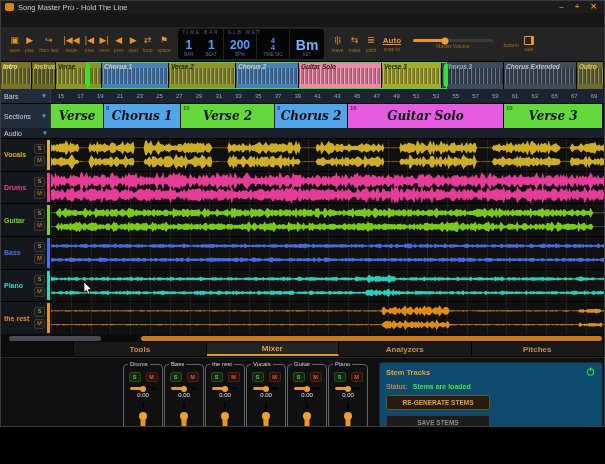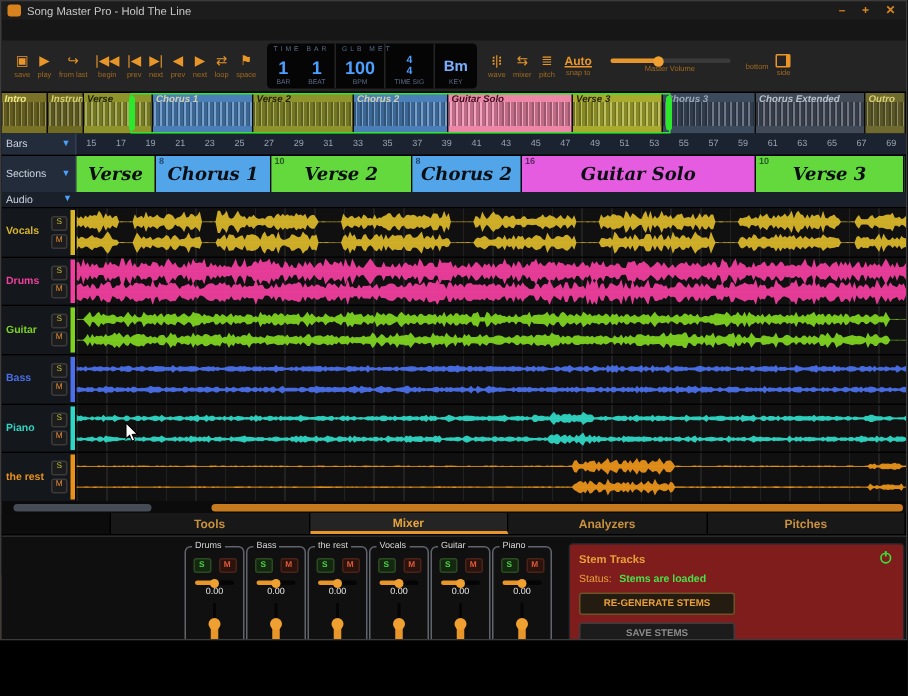--- a/index.html
+++ b/index.html
@@ -23,21 +23,21 @@
   .tico{color:#e8962a;font-size:9px;line-height:11px;white-space:nowrap;}
   .tlab{color:#a06a20;font-size:5px;margin-top:1px;white-space:nowrap;}
   .display{display:flex;background:#050505;border-radius:3px;height:30px;margin:0 5px;align-items:stretch;flex:none;}
   .dgroup{display:flex;position:relative;border-right:1px solid #242424;}
   .dgroup:last-child{border-right:none;}
   .dtop{position:absolute;top:1px;left:4px;right:2px;font-size:4.5px;color:#5a6a85;letter-spacing:2px;white-space:nowrap;}
   .dcell{display:flex;flex-direction:column;align-items:center;justify-content:flex-end;padding:0 6px 2px;}
   .dval{font-size:12px;color:#4da0ff;font-weight:bold;line-height:12px;}
   .dlab{font-size:4.5px;color:#5a6a85;margin-top:1px;white-space:nowrap;}
   .tsig .dval{font-size:7px;line-height:7px;}
-  .keycell .dval{font-size:10px;color:#7ab0ff;}
+  .keycell .dval{font-size:14px;color:#7ab0ff;}
   .snapbox{display:flex;flex-direction:column;align-items:center;margin:0 4px;flex:none;}
   .snapval{color:#e8962a;font-size:8px;font-weight:bold;text-decoration:underline;}
   .mvol{display:flex;flex-direction:column;align-items:center;width:88px;margin:0 4px;flex:none;}
   .mtrack{position:relative;width:80px;height:3px;background:#3a3a3a;border-radius:2px;}
   .mfill{position:absolute;left:0;top:0;bottom:0;width:40%;background:#e8962a;border-radius:2px;}
   .mknob{position:absolute;left:40%;top:50%;transform:translate(-50%,-50%);width:7px;height:7px;border-radius:50%;background:#f0a030;}
   .ico-panel{width:10px;height:9px;border:1px solid #e8962a;border-radius:1px;box-sizing:border-box;}
   .ico-panel.bottom{border-bottom-width:3px;}
   .ico-panel.side{border-right-width:3px;}
 
@@ -104,21 +104,21 @@
   .pan{margin-top:5px;width:26px;height:3px;background:#050505;border-radius:2px;position:relative;}
   .pan .fill{position:absolute;left:0;top:0;bottom:0;width:50%;background:#e8962a;border-radius:2px;}
   .pan .knob{position:absolute;left:50%;top:50%;transform:translate(-50%,-50%);width:6px;height:6px;border-radius:50%;background:#f0a030;}
   .pval{font-size:6px;color:#e8e8e8;margin-top:2px;}
   .vsl{position:relative;width:100%;flex:1;margin-top:1px;}
   .vsl .vtrack{position:absolute;left:50%;top:3px;bottom:1px;width:2px;background:#050505;transform:translateX(-50%);}
   .vsl .vfill{position:absolute;left:50%;top:36%;bottom:1px;width:5px;background:#e8962a;transform:translateX(-50%);border-radius:2px;}
   .vsl .vknob{position:absolute;left:50%;top:36%;transform:translate(-50%,-50%);width:8px;height:8px;border-radius:50%;background:#f0a030;}
   .vval{font-size:6px;color:#e8e8e8;margin:1px 0 3px;}
 
-  .stems{position:absolute;left:378px;top:4px;width:224px;height:98px;background:#7f1d1d;border:1px solid #23252a;border-radius:3px;box-sizing:border-box;padding:5px 6px;}
+  .stems{position:absolute;left:378px;top:4px;width:224px;height:98px;background:#0c4a6e;border:1px solid #23252a;border-radius:3px;box-sizing:border-box;padding:5px 6px;}
   .stitle{color:#e8a03a;font-size:7.5px;font-weight:bold;}
   .spower{position:absolute;right:7px;top:4px;}
   .srow{margin-top:6px;font-size:7px;}
   .slb{color:#e8a03a;} .svl{color:#4ae04a;font-weight:bold;margin-left:3px;}
   .sbtn{display:block;width:104px;margin-top:5px;text-align:center;font-size:6.5px;font-weight:bold;padding:3px 0;border-radius:2px;box-sizing:border-box;}
   .sbtn.regen{color:#e8a03a;background:#241c10;border:1px solid #6a5428;}
   .sbtn.save{color:#8a8a8a;background:#1c1c1c;border:1px solid #3c3c3c;}
   .sbtn.show{color:#e8a03a;background:#241c10;border:1px solid #6a5428;margin-top:8px;}
   .schk{display:flex;align-items:center;gap:4px;margin-top:8px;margin-left:6px;}
   .schk .box{width:8px;height:8px;background:#1a1a1a;border:1px solid #666;border-radius:1px;flex:none;}
@@ -195,21 +195,21 @@
           <span class="dlab">BAR</span>
         </div>
         <div class="dcell">
           <span class="dval">1</span>
           <span class="dlab">BEAT</span>
         </div>
       </div>
       <div class="dgroup">
         <span class="dtop">GLB MET</span>
         <div class="dcell">
-          <span class="dval">100</span>
+          <span class="dval">200</span>
           <span class="dlab">BPM</span>
         </div>
       </div>
       <div class="dgroup tsig">
         <div class="dcell">
           <span class="dval">4</span>
           <span class="dval">4</span>
           <span class="dlab">TIME SIG</span>
         </div>
       </div>

